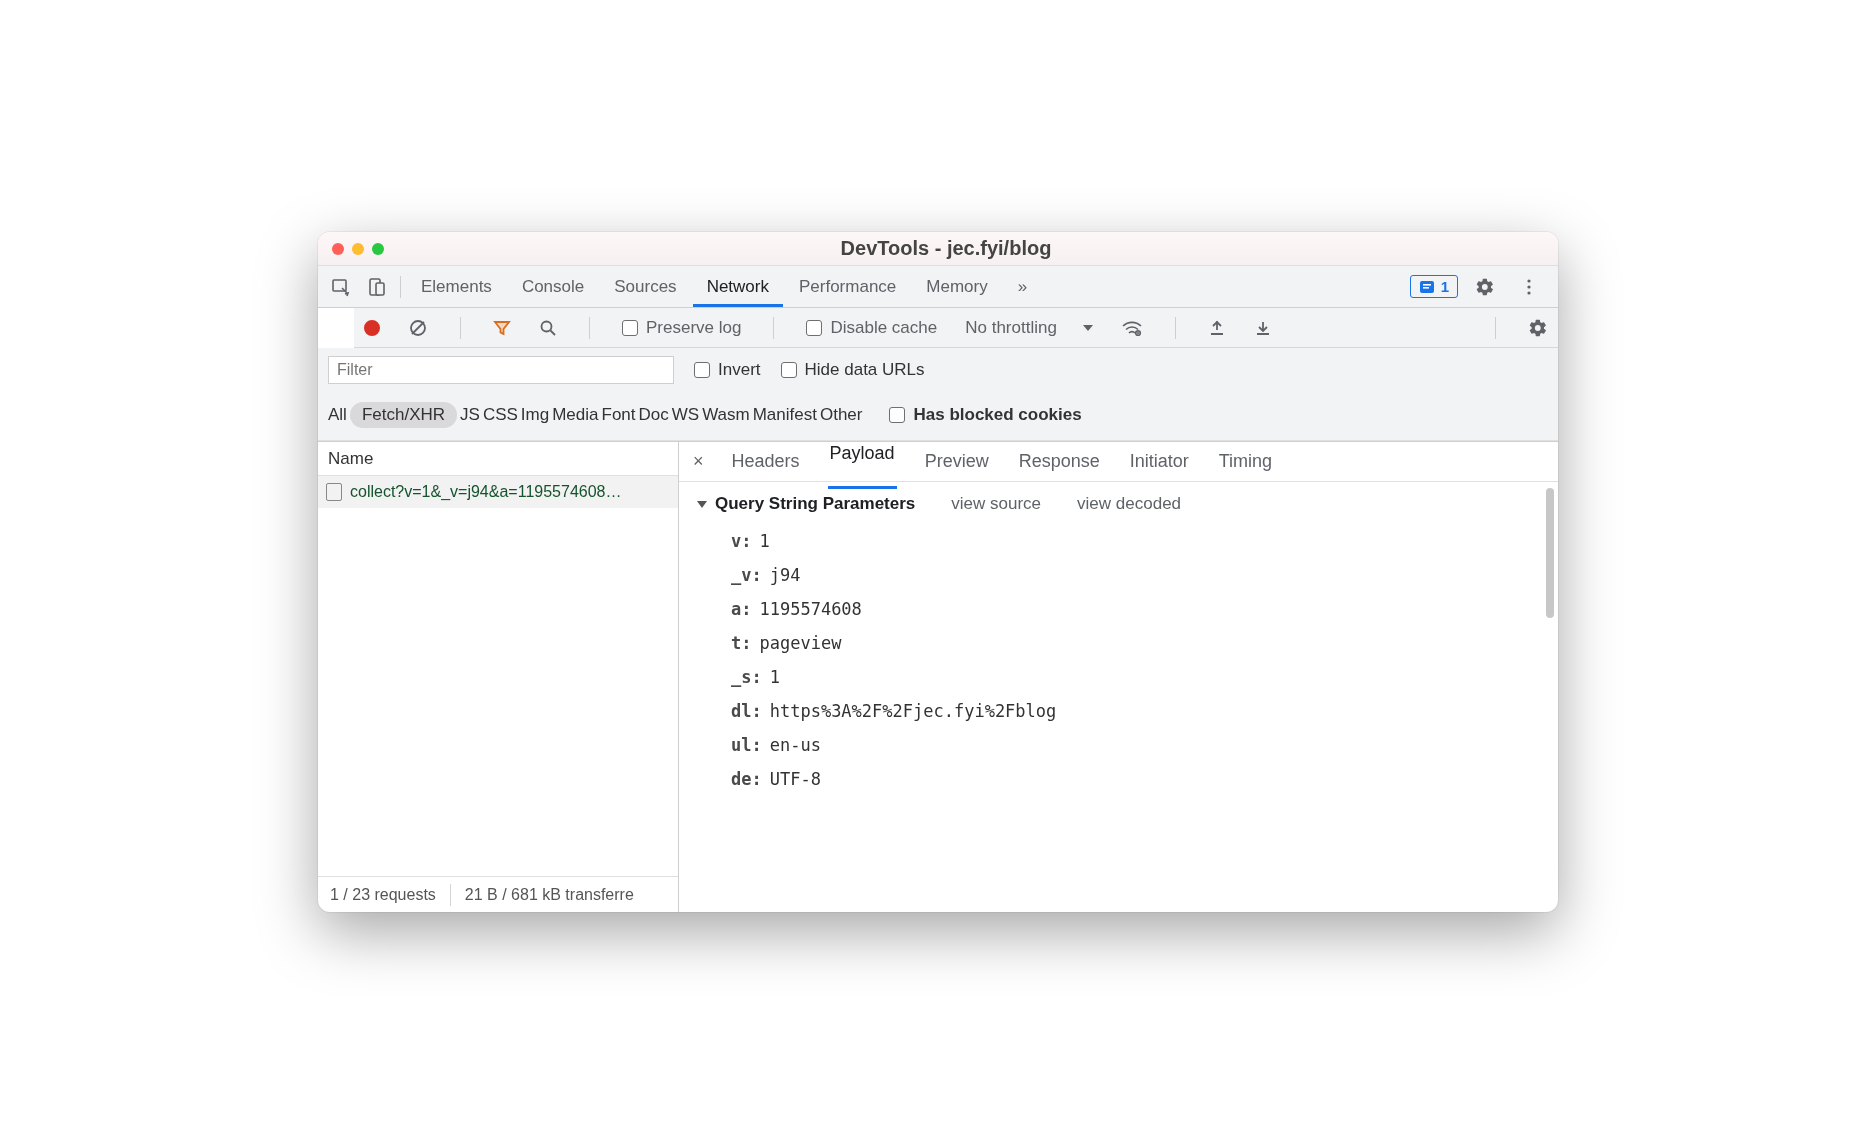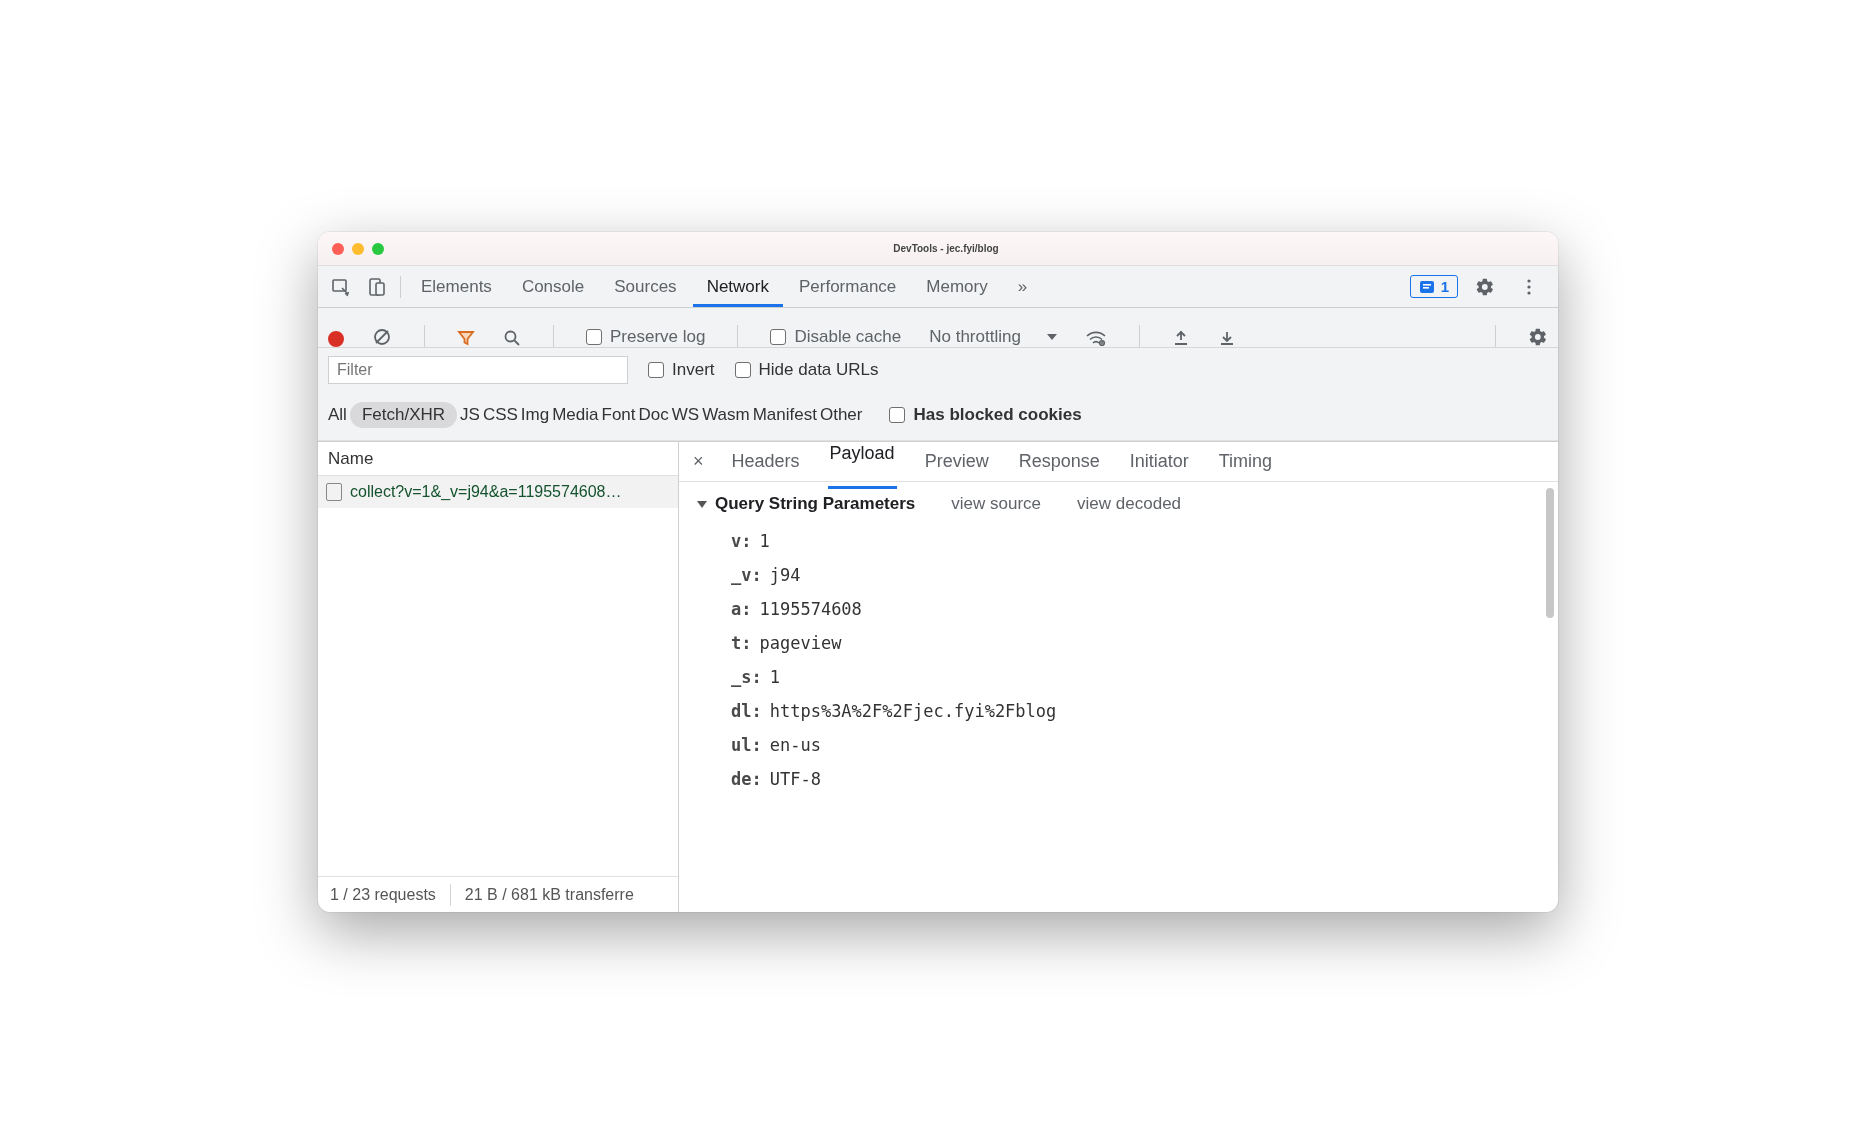--- a/index.html
+++ b/index.html
@@ -25,41 +25,41 @@
   height: 34px;
   background: linear-gradient(#fdf7f7,#f6f0f0);
   border-bottom: 1px solid #e3dcdc;
   display: flex;
   align-items: center;
   position: relative;
 }
 .traffic { display: flex; gap: 8px; margin-left: 14px; }
 .tl { width: 12px; height: 12px; border-radius: 50%; }
 .tl.red { background:#ff5f57; } .tl.yel { background:#febc2e; } .tl.grn { background:#28c840; }
-.titlebar-title { position:absolute; left:16px; right:0; text-align:center; font-size:10px; font-weight:600; color:#444; pointer-events:none;}
+.titlebar-title { position:absolute; left:16px; right:0; text-align:center; font-size:20px; font-weight:600; color:#444; pointer-events:none;}
 .tabbar {
   height: 42px; background:#f1f3f4; border-bottom:1px solid #cfcfcf;
   display:flex; align-items:center; padding:0 6px; gap:2px; color:#5f6368;
 }
 .tabbar .icon-btn { width:34px; height:34px; display:flex; align-items:center; justify-content:center; color:#5f6368;}
 .tab { padding:10px 14px; font-size:17px; cursor:pointer; color:#5f6368; white-space:nowrap;}
 .tab.active { color:#202124; border-bottom:3px solid #1a73e8; padding-bottom:7px;}
 .right-tools { margin-left:auto; display:flex; align-items:center; gap:10px; padding-right:6px;}
 .count-chip { border:1px solid #1a73e8; border-radius:3px; padding:2px 8px; display:flex; align-items:center; gap:6px; color:#1a73e8; font-size:15px; font-weight:600;}
 .count-chip svg { display:block; }
 .gear { color:#5f6368; }
-.toolbar { height:40px; background:#f1f3f4; border-bottom:1px solid #d7d7d7; display:flex; align-items:flex-end; gap:28px; padding:0 10px; color:#5f6368; font-size:17px;}
+.toolbar { height:40px; background:#f1f3f4; border-bottom:1px solid #d7d7d7; display:flex; align-items:center; gap:28px; padding:0 10px; color:#5f6368; font-size:17px;margin-left:36px;}
 .divider { width:1px; height:22px; background:#cfcfcf; margin:0 4px;}
 .rec-dot { width:16px; height:16px; border-radius:50%; background:#d93025; border:2px solid #d93025;}
 .cb { display:flex; align-items:center; gap:8px; }
 .cb-box { width:16px; height:16px; border:1.5px solid #6f6f6f; border-radius:3px; background:#fff;}
 .select { display:flex; align-items:center; gap:6px;}
 .tri-down { width:0;height:0;border-left:5px solid transparent;border-right:5px solid transparent;border-top:6px solid #5f6368;}
 .filterbar { background:#f1f3f4; border-bottom:1px solid #e0e0e0; padding:8px 10px; display:flex; flex-wrap:wrap; gap:14px 20px; align-items:center; font-size:17px; color:#333;}
-.filterbar input { width:300px; height:28px; border:1px solid #cfcfcf; background:#fff; padding:4px 8px; font-size:16px; color:#777; }
+.filterbar input { width:346px; height:28px; border:1px solid #cfcfcf; background:#fff; padding:4px 8px; font-size:16px; color:#777; }
 .type-chips { display:flex; flex-wrap:wrap; gap:3px; align-items:center; width:100%; padding:4px 0;}
 .chip { cursor:pointer; color:#333; }
 .chip.sel { background:#d9d9dc; border-radius:14px; padding:3px 12px;}
 .third-row { display:flex; gap:22px; width:100%; padding-top:2px;}
 .main { flex:1; display:flex; min-height:0; border-top:1px solid #cfcfcf;}
 .left { width:361px; border-right:1px solid #cfcfcf; display:flex; flex-direction:column;}
 .col-head { height:34px; border-bottom:1px solid #e0e0e0; display:flex; align-items:center; padding:0 10px; font-size:17px; color:#333;}
 .rows { flex:1; overflow:auto; }
 .row { height:32px; display:flex; align-items:center; gap:8px; padding:0 8px; font-size:16px; color:#14532d; background:#f2f2f2;}
 .row .file-ico { width:16px; height:18px; border:1.5px solid #888; border-radius:2px;}

